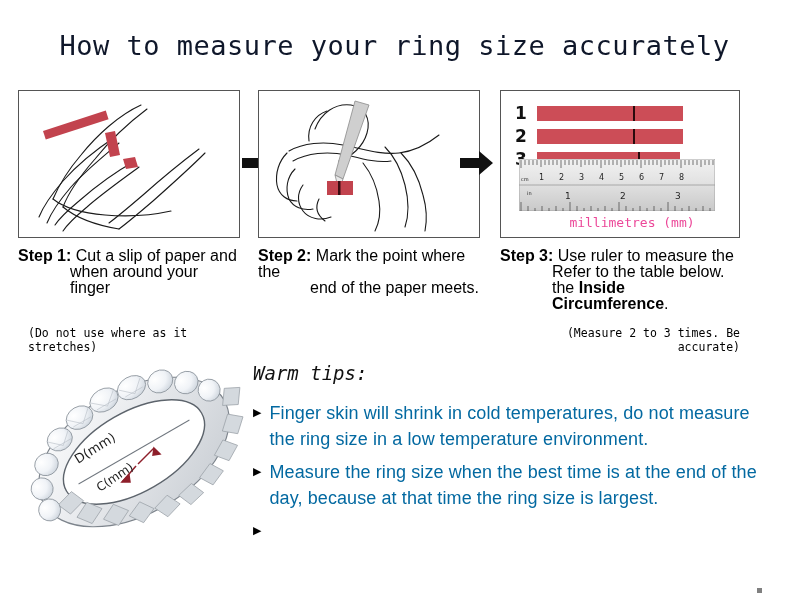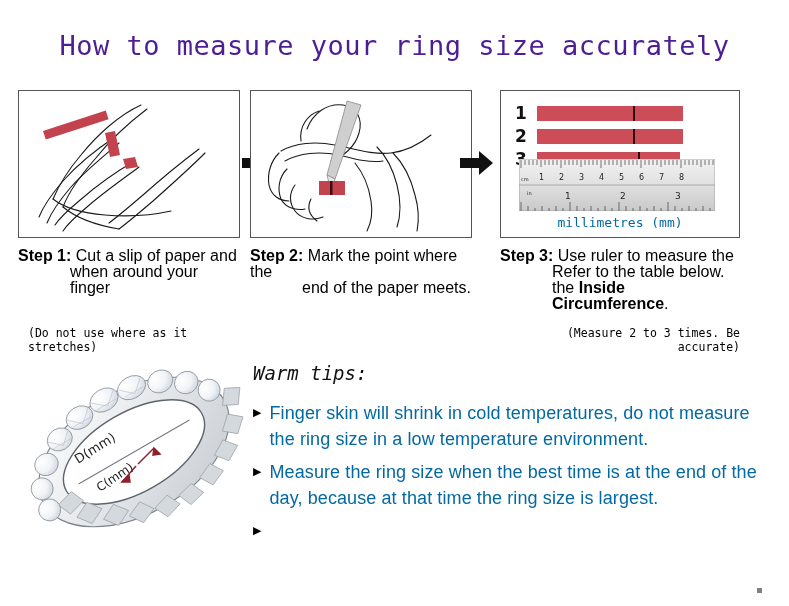--- a/index.html
+++ b/index.html
@@ -18,39 +18,39 @@
   
   #page-title {
     position: absolute;
     left: 0;
     top: 30px;
     width: 789px;
     text-align: center;
     font-family: "DejaVu Sans Mono", monospace;
     font-size: 27px;
     letter-spacing: 0.5px;
-    color: #4c1d95;
+    color: #0f172a;
     font-weight: 500;
   }
 
   
   #steps-row {
     position: absolute;
     left: 18px;
     top: 90px;
     width: 752px;
     height: 245px;
   }
   .step-col {
     position: absolute;
     top: 0;
     width: 222px;
   }
   .step-col.c1 { left: 0px; }
-  .step-col.c2 { left: 232px; }
+  .step-col.c2 { left: 240px; }
   .step-col.c3 { left: 482px; width: 240px; }
 
   .panel {
     border: 1px solid #555555;
     background: #ffffff;
     height: 146px;
     position: relative;
     overflow: hidden;
   }
   .step-col.c3 .panel { height: 146px; }
@@ -156,27 +156,27 @@
   }
   .strip .tick {
     position: absolute;
     top: 0;
     width: 2px;
     height: 15px;
     background: #2a0a0d;
   }
   #mm-label {
     position: absolute;
-    left: 0;
+    left: 12px;
     bottom: 7px;
     width: 100%;
     text-align: center;
     font-family: "DejaVu Sans Mono", monospace;
     font-size: 13px;
-    color: #0369a1;
+    color: #ec4899;
   }
   #ruler-wrap {
     position: absolute;
     left: 18px;
     top: 68px;
     width: 196px;
     height: 52px;
   }
   .tiny-artifact {
     position: absolute;

